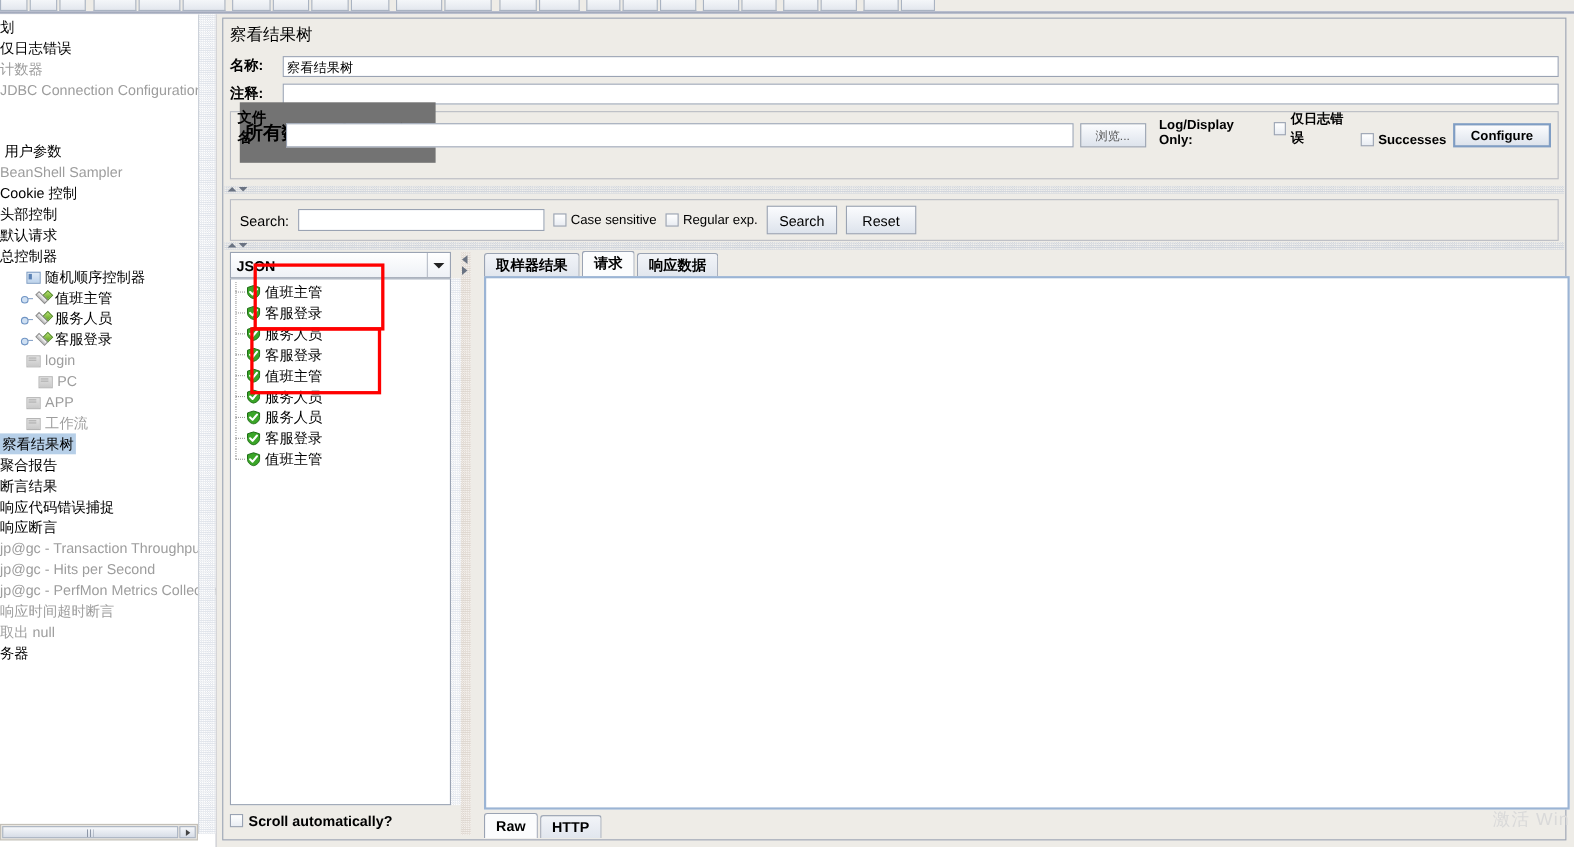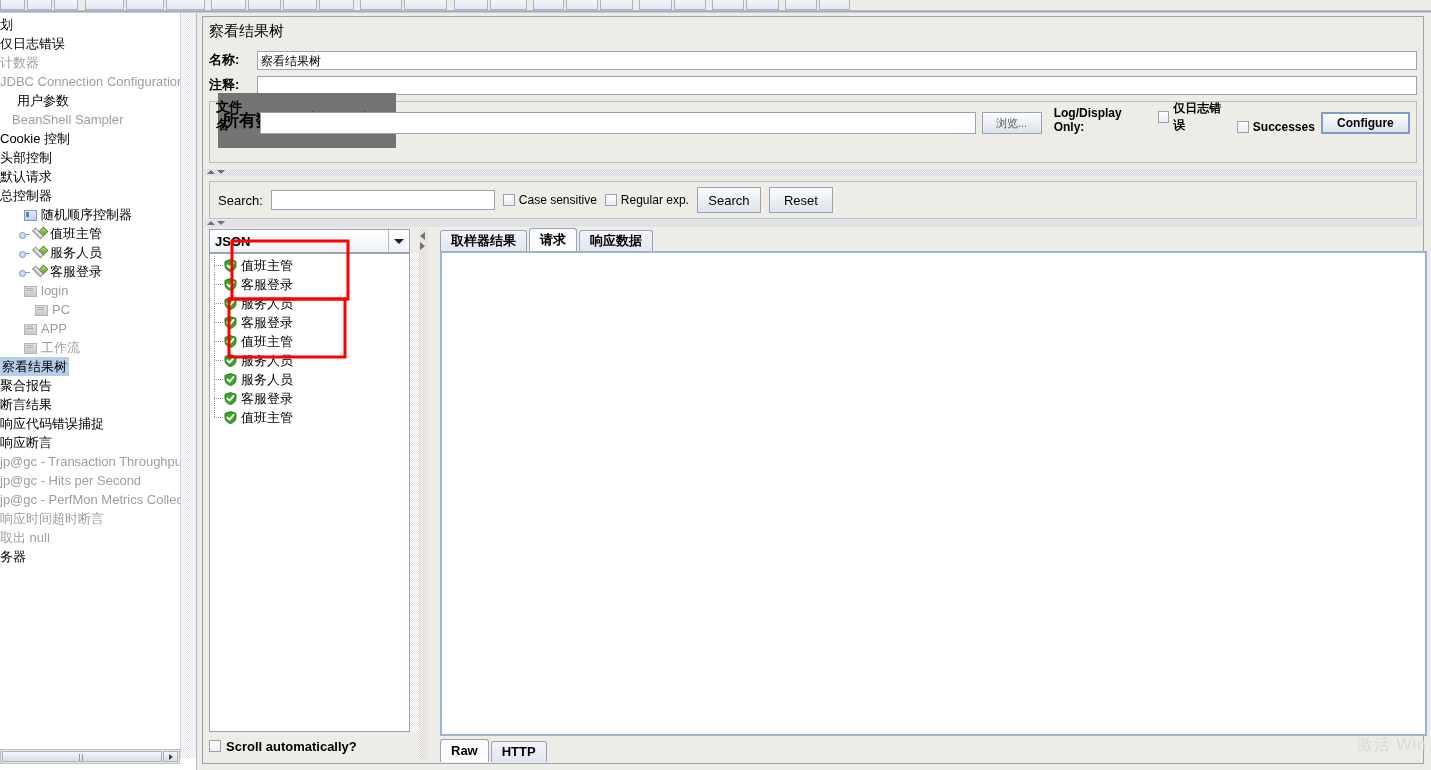--- a/index.html
+++ b/index.html
@@ -198,24 +198,24 @@
         </div>
         <div class="tnode" style="padding-left: 0px;">
           <span class="lbl">仅日志错误</span>
         </div>
         <div class="tnode dim" style="padding-left: 0px;">
           <span class="lbl">计数器</span>
         </div>
         <div class="tnode dim" style="padding-left: 0px;">
           <span class="lbl">JDBC Connection Configuration</span>
         </div>
-        <div class="tnode" style="padding-left: 17px;">
+        <div class="tnode" style="padding-left: 4px; margin-top: 37px;">
           <span class="lbl">用户参数</span>
         </div>
-        <div class="tnode dim" style="padding-left: 12px;">
+        <div class="tnode dim" style="padding-left: 0px;">
           <span class="lbl">BeanShell Sampler</span>
         </div>
         <div class="tnode" style="padding-left: 0px;">
           <span class="lbl">Cookie 控制</span>
         </div>
         <div class="tnode" style="padding-left: 0px;">
           <span class="lbl">头部控制</span>
         </div>
         <div class="tnode" style="padding-left: 0px;">
           <span class="lbl">默认请求</span>

